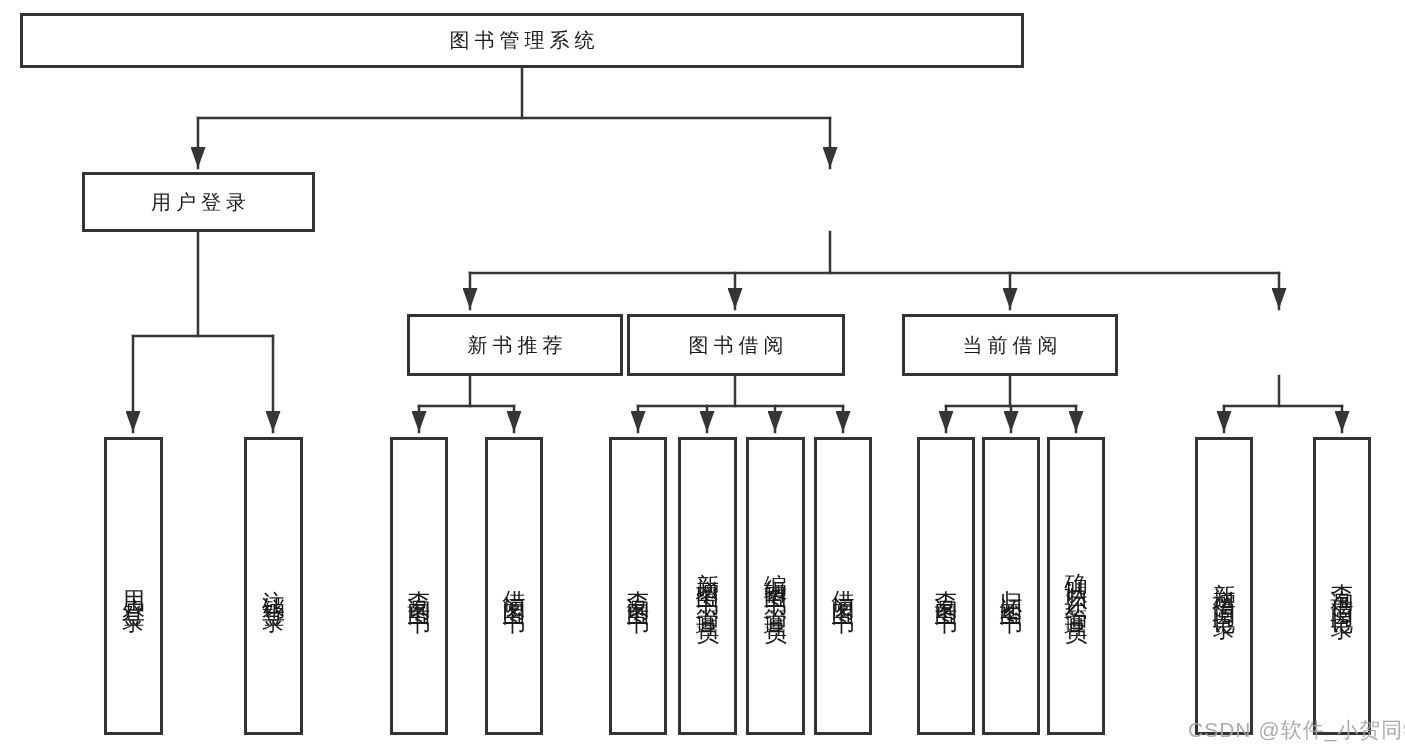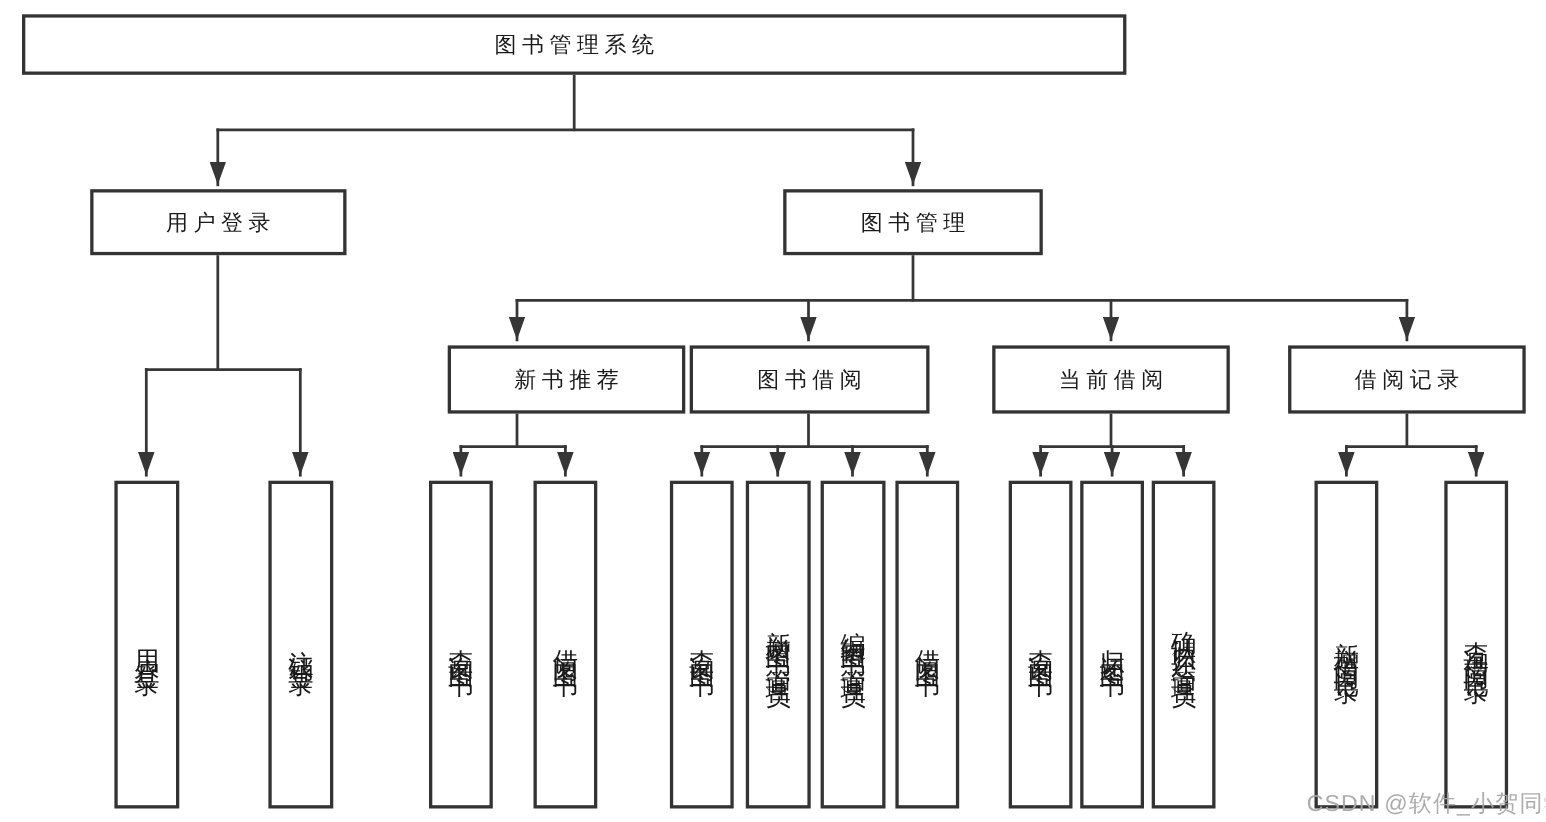--- a/index.html
+++ b/index.html
@@ -95,35 +95,29 @@
     </g>
   </svg>
 
   <div class="node hbox" style="left:20px;top:13px;width:1004px;height:55px;">
     <span>图书管理系统</span>
   </div>
 
   <div class="node hbox" style="left:82px;top:172px;width:233px;height:60px;">
     <span>用户登录</span>
   </div>
-  <div class="node hbox" style="left:712px;top:172px;width:236px;height:60px;">
-    <span>图书管理</span>
-  </div>
 
   <div class="node hbox" style="left:362px;top:314px;width:216px;height:62px;margin-left:45px;">
     <span>新书推荐</span>
   </div>
   <div class="node hbox" style="left:627px;top:314px;width:218px;height:62px;">
     <span>图书借阅</span>
   </div>
   <div class="node hbox" style="left:902px;top:314px;width:216px;height:62px;">
     <span>当前借阅</span>
-  </div>
-  <div class="node hbox" style="left:1171px;top:314px;width:216px;height:62px;">
-    <span>借阅记录</span>
   </div>
 
   <div class="node vbox" style="left:104px;width:59px;">
     <span class="vtext">用户登录</span>
   </div>
   <div class="node vbox" style="left:244px;width:59px;">
     <span class="vtext">注销登录</span>
   </div>
 
   <div class="node vbox" style="left:390px;width:58px;">

